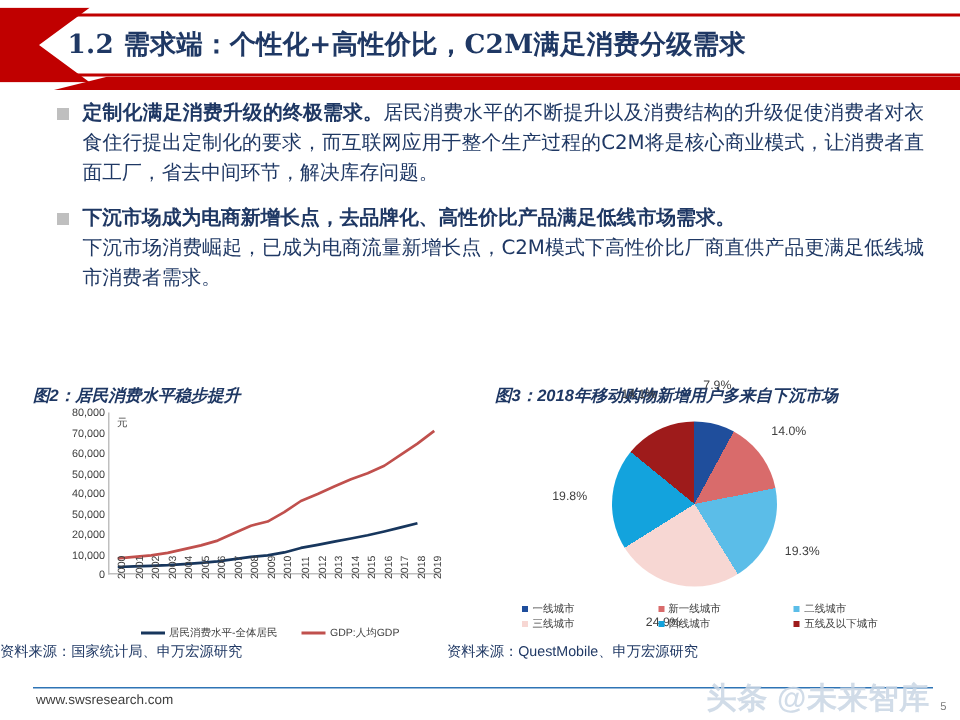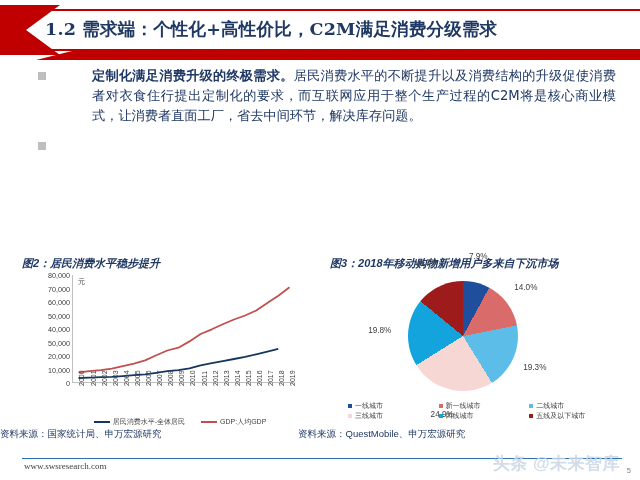--- a/index.html
+++ b/index.html
@@ -48,21 +48,21 @@
     font-size: 16px; font-weight: bold; color: #1a6fc4;
     letter-spacing: 0.5px; font-family: "Liberation Sans", sans-serif;
   }
   .logo-text .research {
     font-size: 5.5px; font-weight: bold; color: #1a6fc4;
     letter-spacing: 1.4px; margin-top: 1px;
   }
 
   
   .body { position: absolute; left: 0; top: 62px; width: 640px; }
-  .bullet-block { display: flex; padding: 4px 24px 0 38px; gap: 37px; }
+  .bullet-block { display: flex; padding: 4px 24px 0 38px; }
   .bullet-sq {
     width: 8px; height: 8px; background: #bfbfbf; flex: none;
     margin-top: 6px; margin-right: 9px;
   }
   .bullet-text {
     font-family: "DejaVu Sans", "Liberation Sans", sans-serif;
     font-size: 13.2px; line-height: 1.52; color: #1f3864;
     text-align: justify;
   }
   .bullet-text b { font-weight: bold; }
@@ -133,25 +133,25 @@
   .src-left { width: 290px; }
   .src-right { margin-left: 8px; }
 
   
   .footer-rule {
     position: absolute; left: 22px; top: 458px; width: 600px; height: 1px;
     background: #2e74b5;
   }
   .footer-url {
     position: absolute; left: 24px; top: 461px;
-    font-size: 9px; color: #404040; font-family: Liberation Serif, serif;
+    font-size: 9px; color: #404040;
   }
   .watermark {
     position: absolute; right: 20px; top: 452px;
-    font-size: 17px; font-weight: bold; color: #c9d6e4;
+    font-size: 20px; font-weight: bold; color: #c9d6e4;
     opacity: 0.85; letter-spacing: 0.5px; white-space: nowrap;
   }
   .page-num {
     position: absolute; right: 9px; top: 466px;
     font-size: 7.5px; color: #808080;
   }
 </style>
 </head>
 <body>
 
@@ -168,20 +168,23 @@
 
     <div class="bullet-block">
       <div class="bullet-sq"></div>
       <div class="bullet-text">
         <b>定制化满足消费升级的终极需求。</b><span>居民消费水平的不断提升以及消费结构的升级促使消费者对衣食住行提出定制化的要求，而互联网应用于整个生产过程的C2M将是核心商业模式，让消费者直面工厂，省去中间环节，解决库存问题。</span>
       </div>
     </div>
 
     <div class="bullet-block" style="padding-top:10px;">
       <div class="bullet-sq"></div>
+      <div class="bullet-text">
+        <b>下沉市场成为电商新增长点，去品牌化、高性价比产品满足低线市场需求。</b><br><span>下沉市场消费崛起，已成为电商流量新增长点，C2M模式下高性价比厂商直供产品更满足低线城市消费者需求。</span>
+      </div>
     </div>
 
   </div>
 
   <div class="charts">
     <div class="chart-row">
 
       <div class="chart-col">
         <div class="chart-title">图2：居民消费水平稳步提升</div>
         <div class="chart-box">

